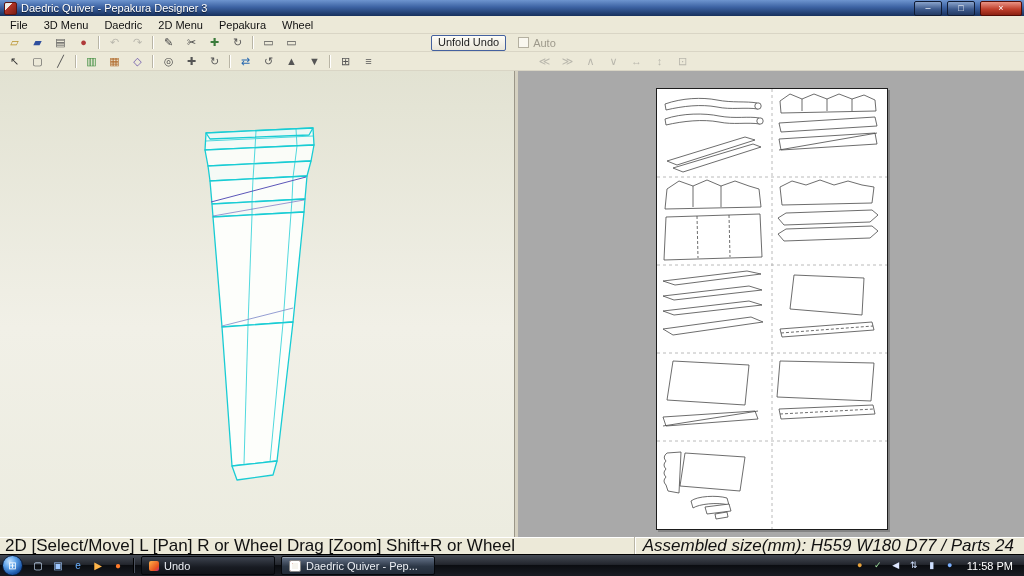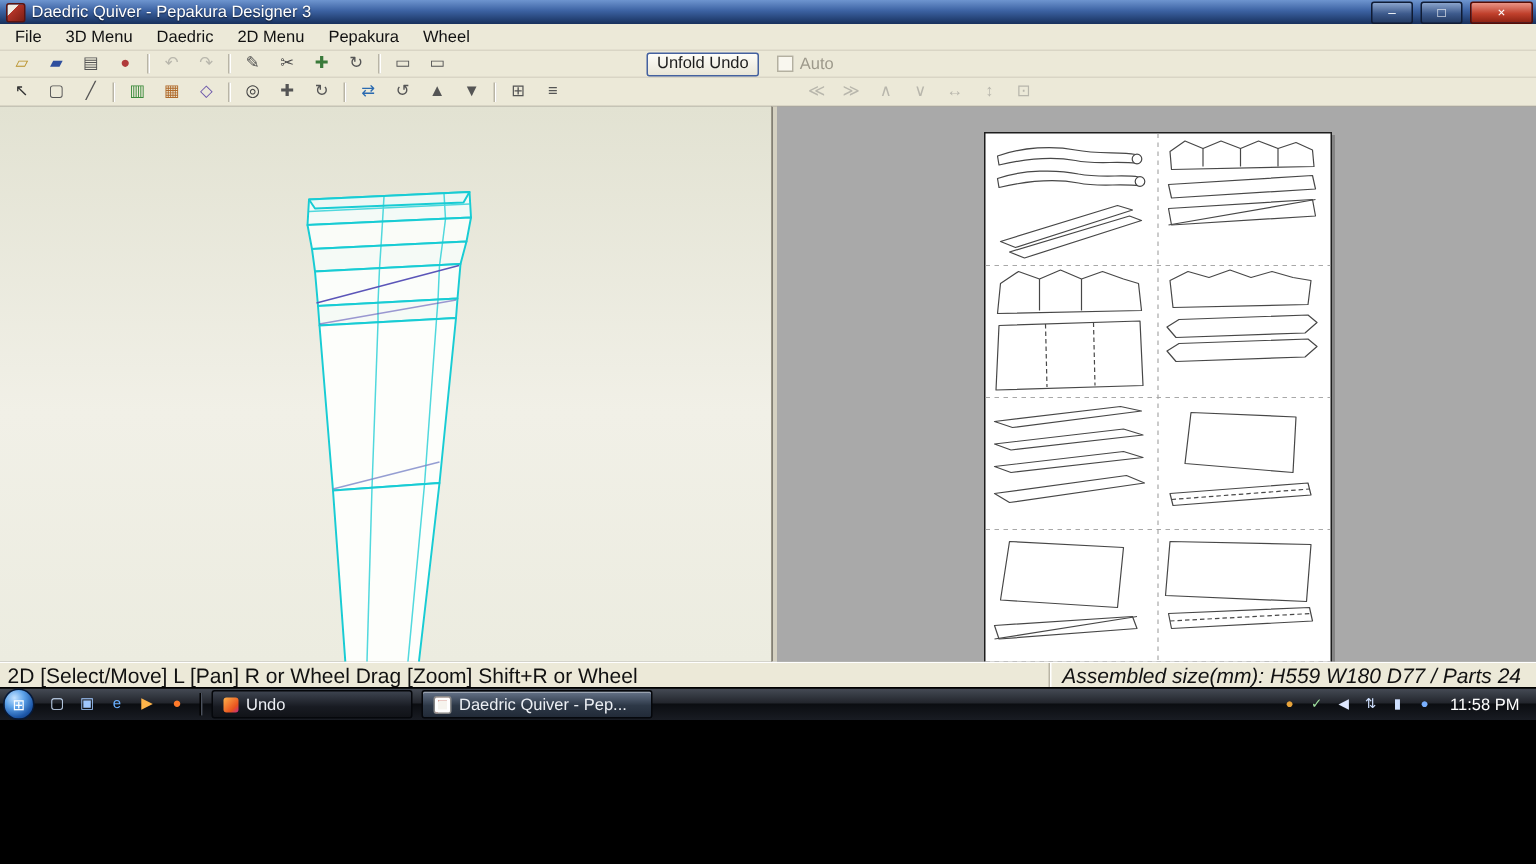--- a/index.html
+++ b/index.html
@@ -1,19 +1,19 @@
 <!DOCTYPE html>
 <html><head>
 <meta charset="utf-8">
 <style>
   html,body{margin:0;padding:0;}
   body{width:1024px;height:576px;overflow:hidden;background:#000;
        font-family:"Liberation Sans",sans-serif;font-size:11px;
        -webkit-user-select:none;user-select:none;}
-  .app{width:1024px;height:480px;display:flex;flex-direction:column;}
+  .app{width:1024px;height:576px;display:flex;flex-direction:column;}
 
   
   .titlebar{height:16px;flex:0 0 16px;display:flex;align-items:center;gap:4px;
     padding:0 2px 0 4px;
     background:linear-gradient(to bottom,#6e95cf 0%,#3c62a2 45%,#17305c 100%);}
   .app-icon{width:11px;height:11px;border-radius:2px;border:1px solid #5c1410;
     background:linear-gradient(135deg,#f0ece4 35%,#b23428 36%,#7c1e14 100%);}
   .title-text{flex:1;color:#fff;font-size:11px;line-height:15px;
     text-shadow:0 1px 1px rgba(0,0,0,.65);white-space:nowrap;overflow:hidden;}
   .win-btn{width:26px;height:13px;margin-left:1px;display:flex;align-items:center;
@@ -54,21 +54,21 @@
     border-right:1px solid #9a9688;}
   .pane-3d svg{position:absolute;left:0;top:0;}
   .splitter{width:3px;flex:0 0 3px;background:#d5d1c1;}
   .pane-2d{flex:1;position:relative;background:#a9a9a9;overflow:hidden;}
   .page{position:absolute;left:138px;top:17px;width:230px;height:440px;
     background:#fff;border:1px solid #1d1d1d;box-shadow:2px 2px 0 rgba(0,0,0,.22);}
   .page svg{position:absolute;left:0;top:0;}
 
   
   .statusbar{height:16px;flex:0 0 16px;background:#ece9d8;border-top:1px solid #fff;
-    display:flex;align-items:center;font-size:14px;color:#111;}
+    display:flex;align-items:center;font-size:17px;color:#111;}
   .status-left{flex:1;padding:0 5px;white-space:nowrap;overflow:hidden;}
   .status-right{padding:0 10px 0 8px;white-space:nowrap;
     border-left:1px solid #b9b5a5;box-shadow:inset 1px 0 0 #fff;font-style:italic;}
 
   
   .taskbar{height:21px;flex:0 0 21px;display:flex;align-items:center;gap:2px;
     padding:0 4px 0 2px;border-top:1px solid #000;
     background:linear-gradient(to bottom,#454b55 0%,#23262d 45%,#0b0d11 50%,#191c23 100%);}
   .start-orb{width:19px;height:19px;flex:0 0 19px;border-radius:50%;
     display:flex;align-items:center;justify-content:center;color:#fff;font-size:10px;

